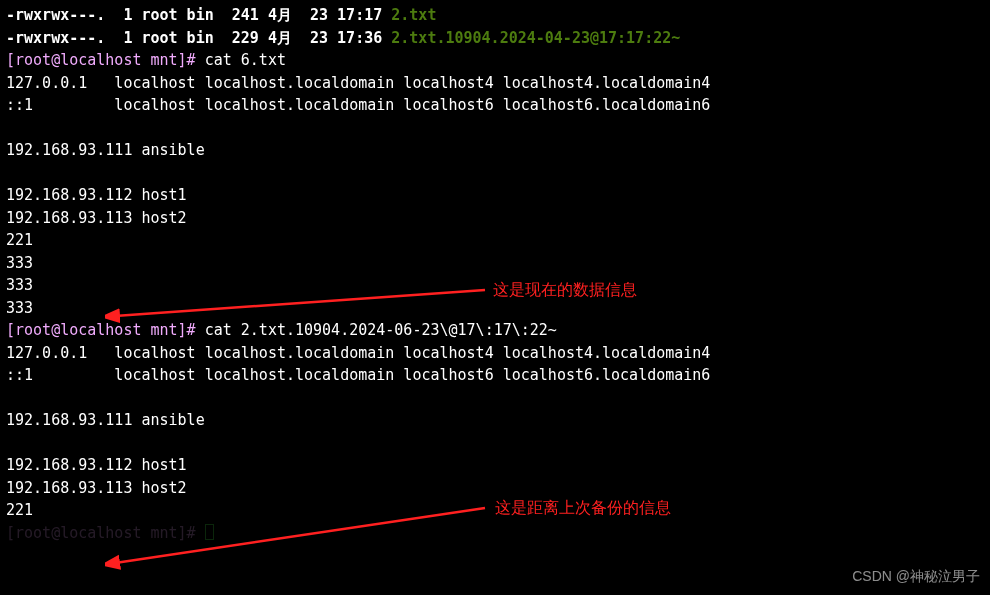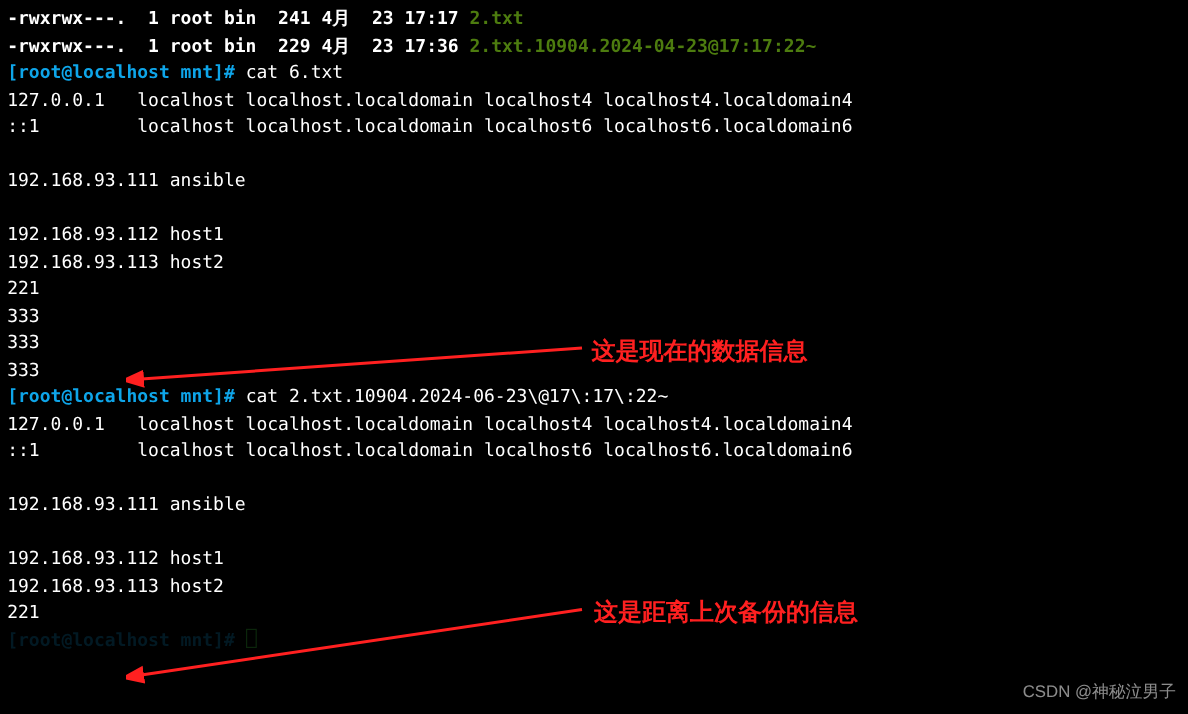--- a/index.html
+++ b/index.html
@@ -11,27 +11,27 @@
       color: #fff;
       width: 990px;
       height: 595px;
       overflow: hidden;
       position: relative;
       padding: 4px 6px;
     }
     .term-line { white-space: pre; }
     .bold { font-weight: bold; }
     .green { color: #4d7c0f; font-weight: bold; }
-    .prompt { color: #0ea5e9; font-weight: bold; }
+    .prompt { color: #f0abfc; font-weight: normal; }
     .annotation {
       position: absolute;
       color: #ff2020;
       font-family: "Microsoft YaHei", sans-serif;
-      font-size: 20px;
-      font-weight: 700;
+      font-size: 16px;
+      font-weight: 400;
       pointer-events: none;
     }
     .arrow {
       position: absolute;
       pointer-events: none;
     }
     .watermark {
       position: absolute;
       right: 10px;
       bottom: 8px;

